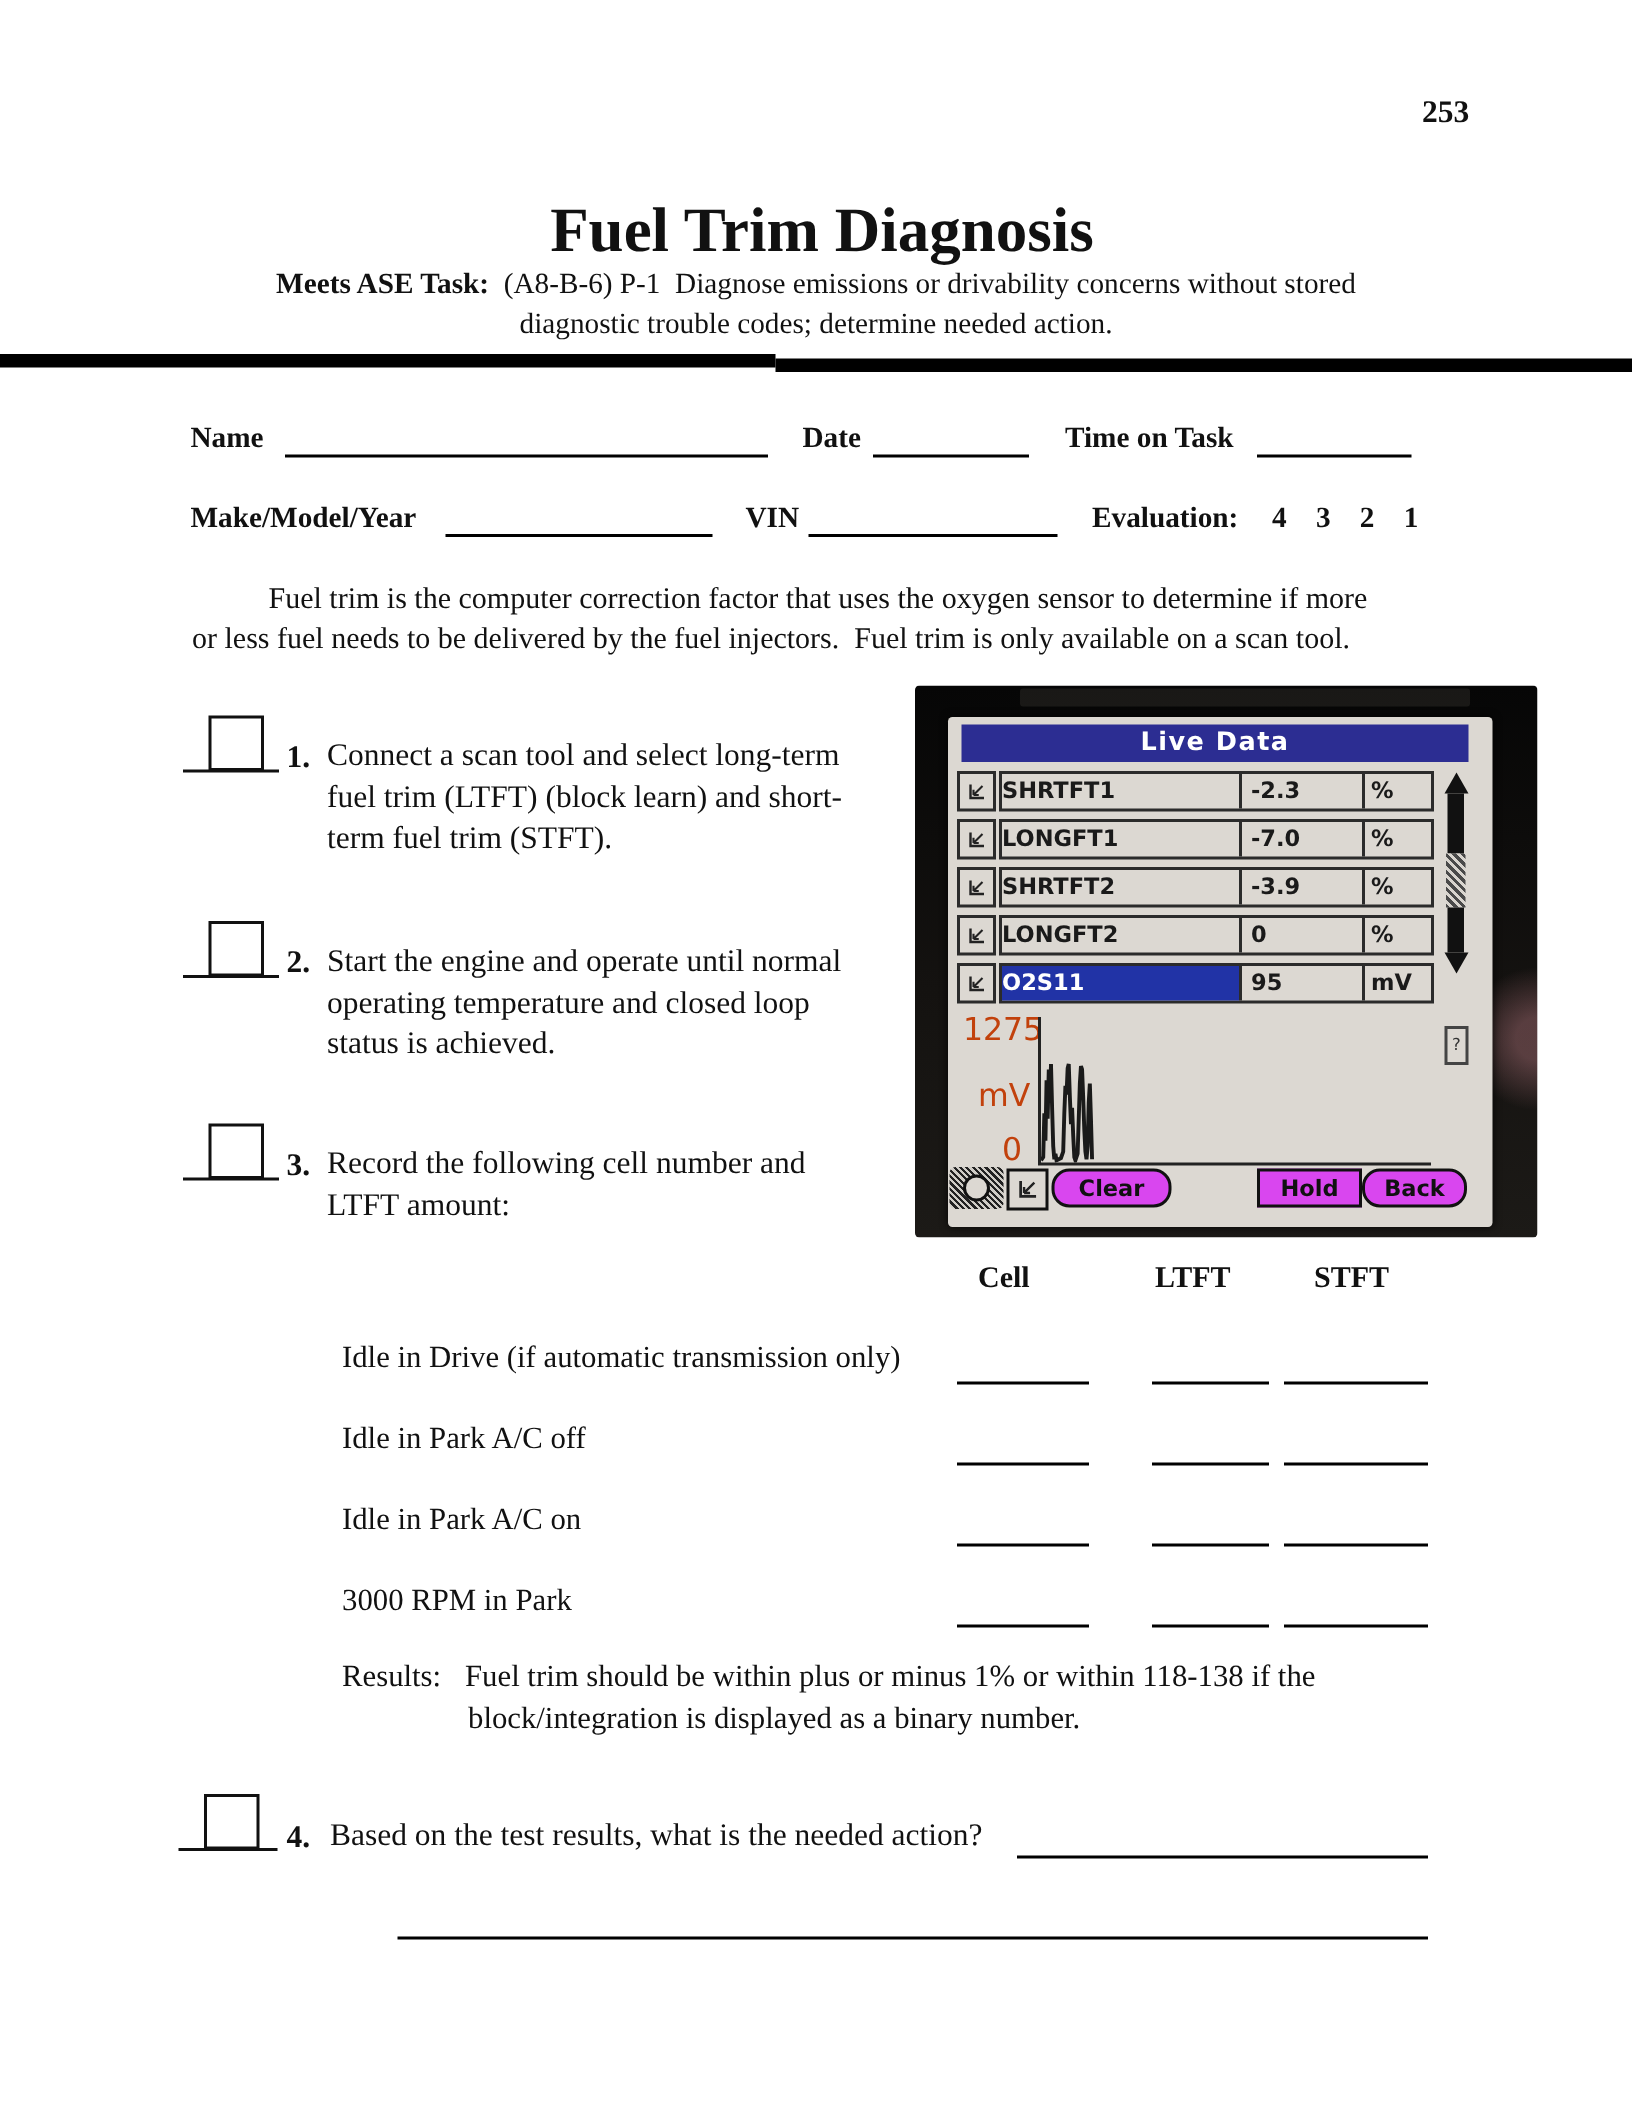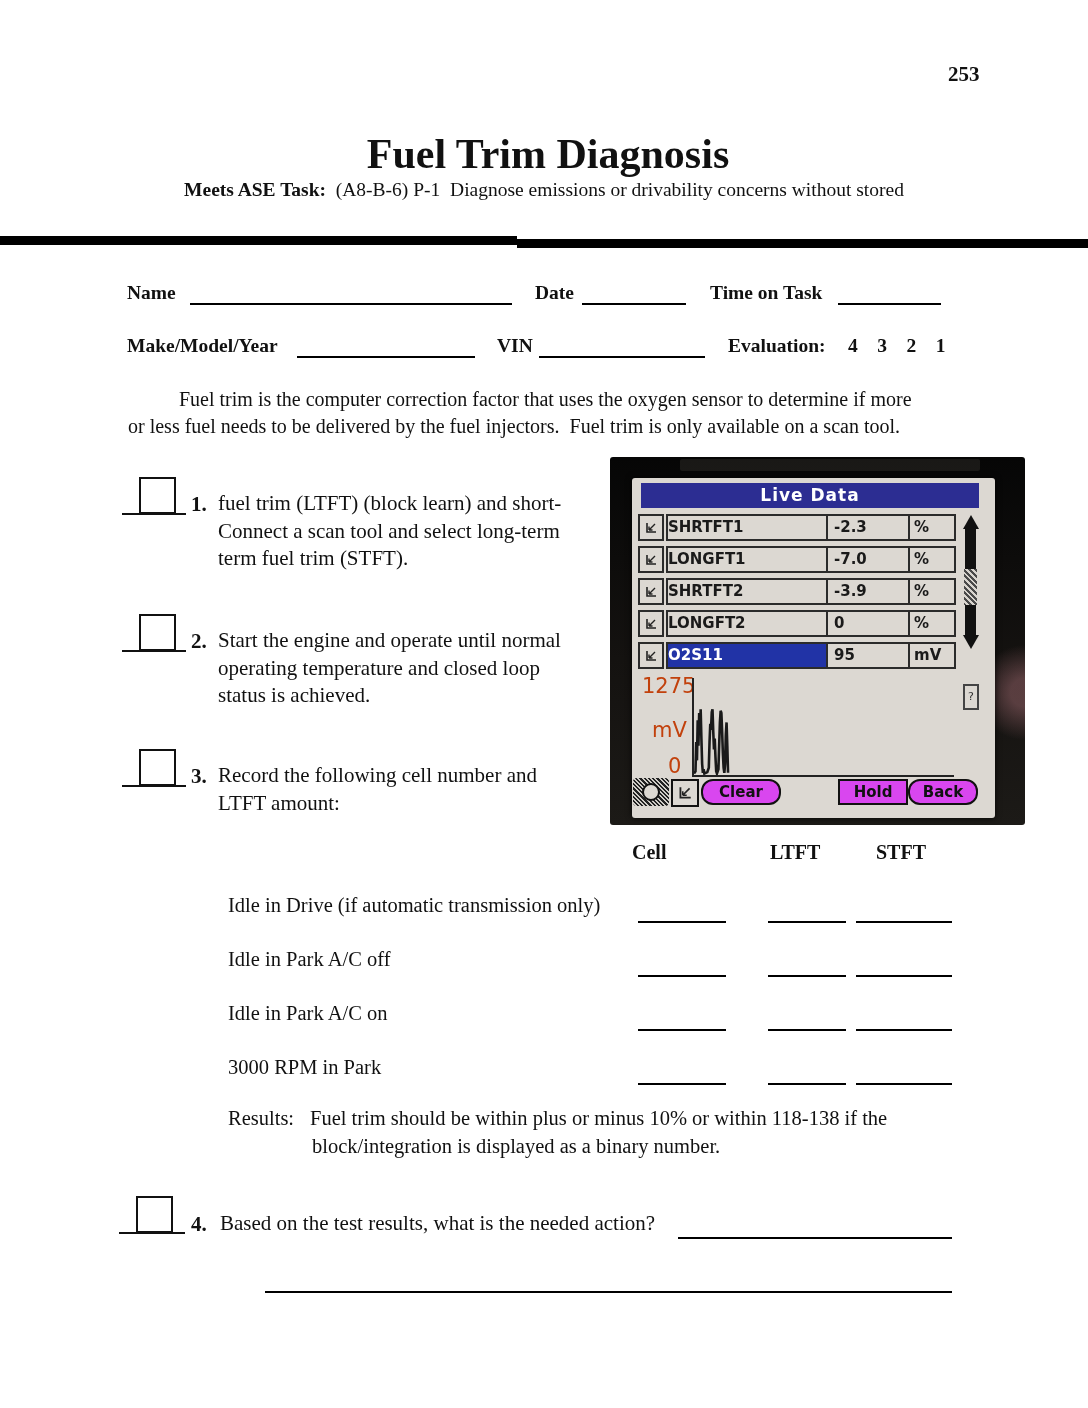--- a/index.html
+++ b/index.html
@@ -70,20 +70,21 @@
   .rowlbl{font-size:20.5px;white-space:pre;}
 </style>
 </head>
 <body>
 
 <div class="page">
 
   <div class="abs pagenum">253</div>
   <div class="abs title">Fuel Trim Diagnosis</div>
   <div class="abs ase1"><span class="b pre">Meets ASE Task:</span><span class="pre">  (A8-B-6) P-1  Diagnose emissions or drivability concerns without stored</span></div>
+  <div class="abs ase2 pre">diagnostic trouble codes; determine needed action.</div>
   <div class="abs rule" style="left:0;top:236px;width:517px;height:9px;"></div>
   <div class="abs rule" style="left:517px;top:239px;width:571px;height:9px;"></div>
 
   <span class="abs lbl" style="left:127px;top:282px;">Name</span>
   <span class="abs uline" style="left:190px;top:303px;width:322px;"></span>
   <span class="abs lbl" style="left:535px;top:282px;">Date</span>
   <span class="abs uline" style="left:582px;top:303px;width:104px;"></span>
   <span class="abs lbl" style="left:710px;top:282px;">Time on Task</span>
   <span class="abs uline" style="left:838px;top:303px;width:103px;"></span>
 
@@ -94,22 +95,22 @@
   <span class="abs lbl" style="left:728px;top:335px;">Evaluation:</span>
   <span class="abs lbl pre" style="left:848px;top:335px;">4    3    2    1</span>
 
   <div class="abs txt pre" style="left:179px;top:388px;">Fuel trim is the computer correction factor that uses the oxygen sensor to determine if more</div>
   <div class="abs txt pre" style="left:128px;top:415px;">or less fuel needs to be delivered by the fuel injectors.  Fuel trim is only available on a scan tool.</div>
 
   <div class="abs chk" style="left:139px;top:477px;"></div>
   <div class="abs chkline" style="left:122px;top:513px;width:64px;"></div>
   <div class="abs stepnum" style="left:191px;top:492px;">1.</div>
   <div class="abs" style="left:218px;top:490px;">
+    <div class="stepline">Connect a scan tool and select long-term</div>
     <div class="stepline">fuel trim (LTFT) (block learn) and short-</div>
-    <div class="stepline">Connect a scan tool and select long-term</div>
     <div class="stepline">term fuel trim (STFT).</div>
   </div>
 
   <div class="abs chk" style="left:139px;top:614px;"></div>
   <div class="abs chkline" style="left:122px;top:650px;width:64px;"></div>
   <div class="abs stepnum" style="left:191px;top:629px;">2.</div>
   <div class="abs" style="left:218px;top:627px;">
     <div class="stepline">Start the engine and operate until normal</div>
     <div class="stepline">operating temperature and closed loop</div>
     <div class="stepline">status is achieved.</div>
@@ -220,21 +221,21 @@
             <path d="M3 2 L3 11 L12 11" fill="none" stroke="#222" stroke-width="1.6"></path>
             <path d="M11 3 L5 9 M5 9 L5 5.5 M5 9 L8.5 9" fill="none" stroke="#222" stroke-width="1.4"></path>
           </svg>
         </div>
       <div class="abs pbtn rnd" style="left:69px;top:301px;width:76px;">Clear</div>
       <div class="abs pbtn" style="left:206px;top:301px;width:66px;">Hold</div>
       <div class="abs pbtn rnd" style="left:276px;top:301px;width:66px;">Back</div>
     </div>
   </div>
 
-  <div class="abs thead" style="left:632px;top:841px;">Cell</div>
+  <div class="abs thead" style="left:652px;top:841px;">Cell</div>
   <div class="abs thead" style="left:770px;top:841px;">LTFT</div>
   <div class="abs thead" style="left:876px;top:841px;">STFT</div>
 
   <div class="abs rowlbl" style="left:228px;top:894px;">Idle in Drive (if automatic transmission only)</div>
   <span class="abs uline" style="left:638px;top:921px;width:88px;"></span>
   <span class="abs uline" style="left:768px;top:921px;width:78px;"></span>
   <span class="abs uline" style="left:856px;top:921px;width:96px;"></span>
 
   <div class="abs rowlbl" style="left:228px;top:948px;">Idle in Park A/C off</div>
   <span class="abs uline" style="left:638px;top:975px;width:88px;"></span>
@@ -245,21 +246,21 @@
   <span class="abs uline" style="left:638px;top:1029px;width:88px;"></span>
   <span class="abs uline" style="left:768px;top:1029px;width:78px;"></span>
   <span class="abs uline" style="left:856px;top:1029px;width:96px;"></span>
 
   <div class="abs rowlbl" style="left:228px;top:1056px;">3000 RPM in Park</div>
   <span class="abs uline" style="left:638px;top:1083px;width:88px;"></span>
   <span class="abs uline" style="left:768px;top:1083px;width:78px;"></span>
   <span class="abs uline" style="left:856px;top:1083px;width:96px;"></span>
 
   <div class="abs rowlbl" style="left:228px;top:1107px;">Results:</div>
-  <div class="abs rowlbl" style="left:310px;top:1107px;">Fuel trim should be within plus or minus 10% or within 118-138 if the</div>
+  <div class="abs rowlbl" style="left:310px;top:1107px;">Fuel trim should be within plus or minus 1% or within 118-138 if the</div>
   <div class="abs rowlbl" style="left:312px;top:1135px;">block/integration is displayed as a binary number.</div>
 
   <div class="abs chk" style="left:136px;top:1196px;"></div>
   <div class="abs chkline" style="left:119px;top:1232px;width:66px;"></div>
   <div class="abs stepnum" style="left:191px;top:1212px;">4.</div>
   <div class="abs stepline" style="left:220px;top:1210px;">Based on the test results, what is the needed action?</div>
   <span class="abs uline" style="left:678px;top:1237px;width:274px;"></span>
   <span class="abs uline" style="left:265px;top:1291px;width:687px;"></span>
 
 </div>

